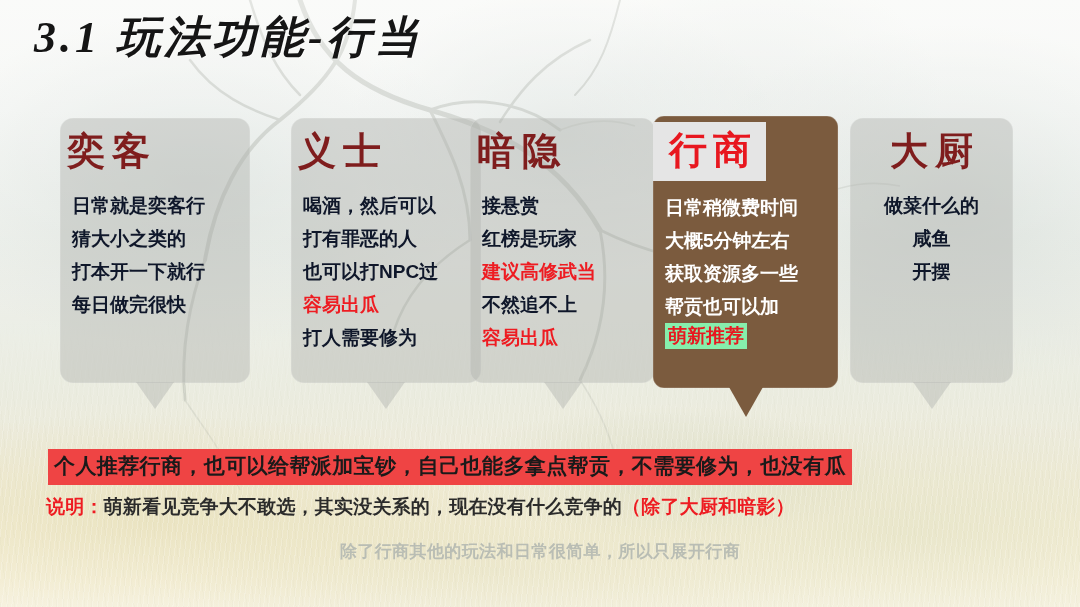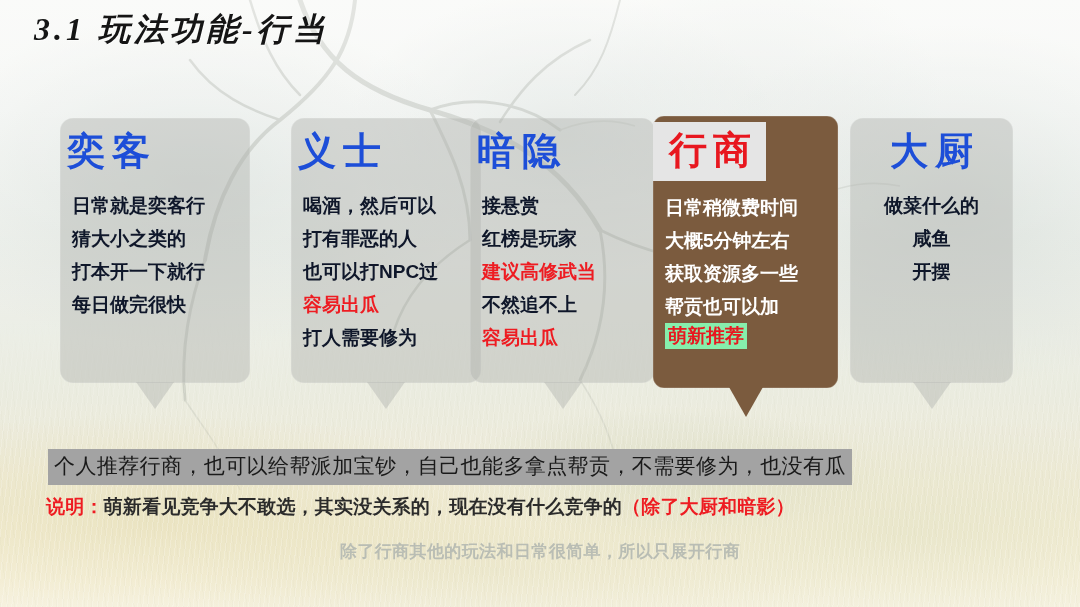--- a/index.html
+++ b/index.html
@@ -68,21 +68,21 @@
   .bg-haze {
     background: linear-gradient(180deg, rgba(255,255,255,0.46) 0%, rgba(255,255,255,0.18) 40%, rgba(255,255,255,0.26) 70%, rgba(255,255,255,0.40) 100%);
   }
 
   
   #title {
     position: absolute;
     left: 34px;
     top: 8px;
     font-family: "Liberation Serif", "DejaVu Serif", serif;
-    font-size: 32px;
+    font-size: 44px;
     font-weight: 700;
     font-style: italic;
     letter-spacing: 4px;
     color: #151515;
     text-shadow: 1px 1px 0 rgba(255,255,255,0.5);
     white-space: nowrap;
   }
 
   
   #cards {
@@ -111,21 +111,21 @@
     width: 0; height: 0;
     border-left: 19px solid transparent;
     border-right: 19px solid transparent;
     border-top: 27px solid rgba(178,181,176,0.46);
   }
   .card-title {
     font-family: "Liberation Serif", "DejaVu Serif", serif;
     font-size: 38px;
     font-weight: 700;
     letter-spacing: 7px;
-    color: #1d4ed8;
+    color: #7f1d1d;
     line-height: 1.45;
     text-indent: 7px;
     white-space: nowrap;
   }
   .card-title.hl {
     color: #e8171f;
     background: #e5e5e5;
     padding: 1px 9px 3px 9px;
     text-indent: 7px;
     letter-spacing: 6px;
@@ -170,23 +170,23 @@
     border-right-width: 17px;
     border-top-width: 30px;
   }
 
   
   #note-hl {
     position: absolute;
     left: 48px;
     top: 449px;
     font-size: 21px;
-    font-weight: 400;
+    font-weight: 700;
     color: #1a1a1a;
-    background: #a3a3a3;
+    background: #ef4444;
     padding: 3px 6px 5px 6px;
     letter-spacing: 0.4px;
     white-space: nowrap;
   }
   #note-explain {
     position: absolute;
     left: 46px;
     top: 494px;
     font-size: 19px;
     font-weight: 700;

